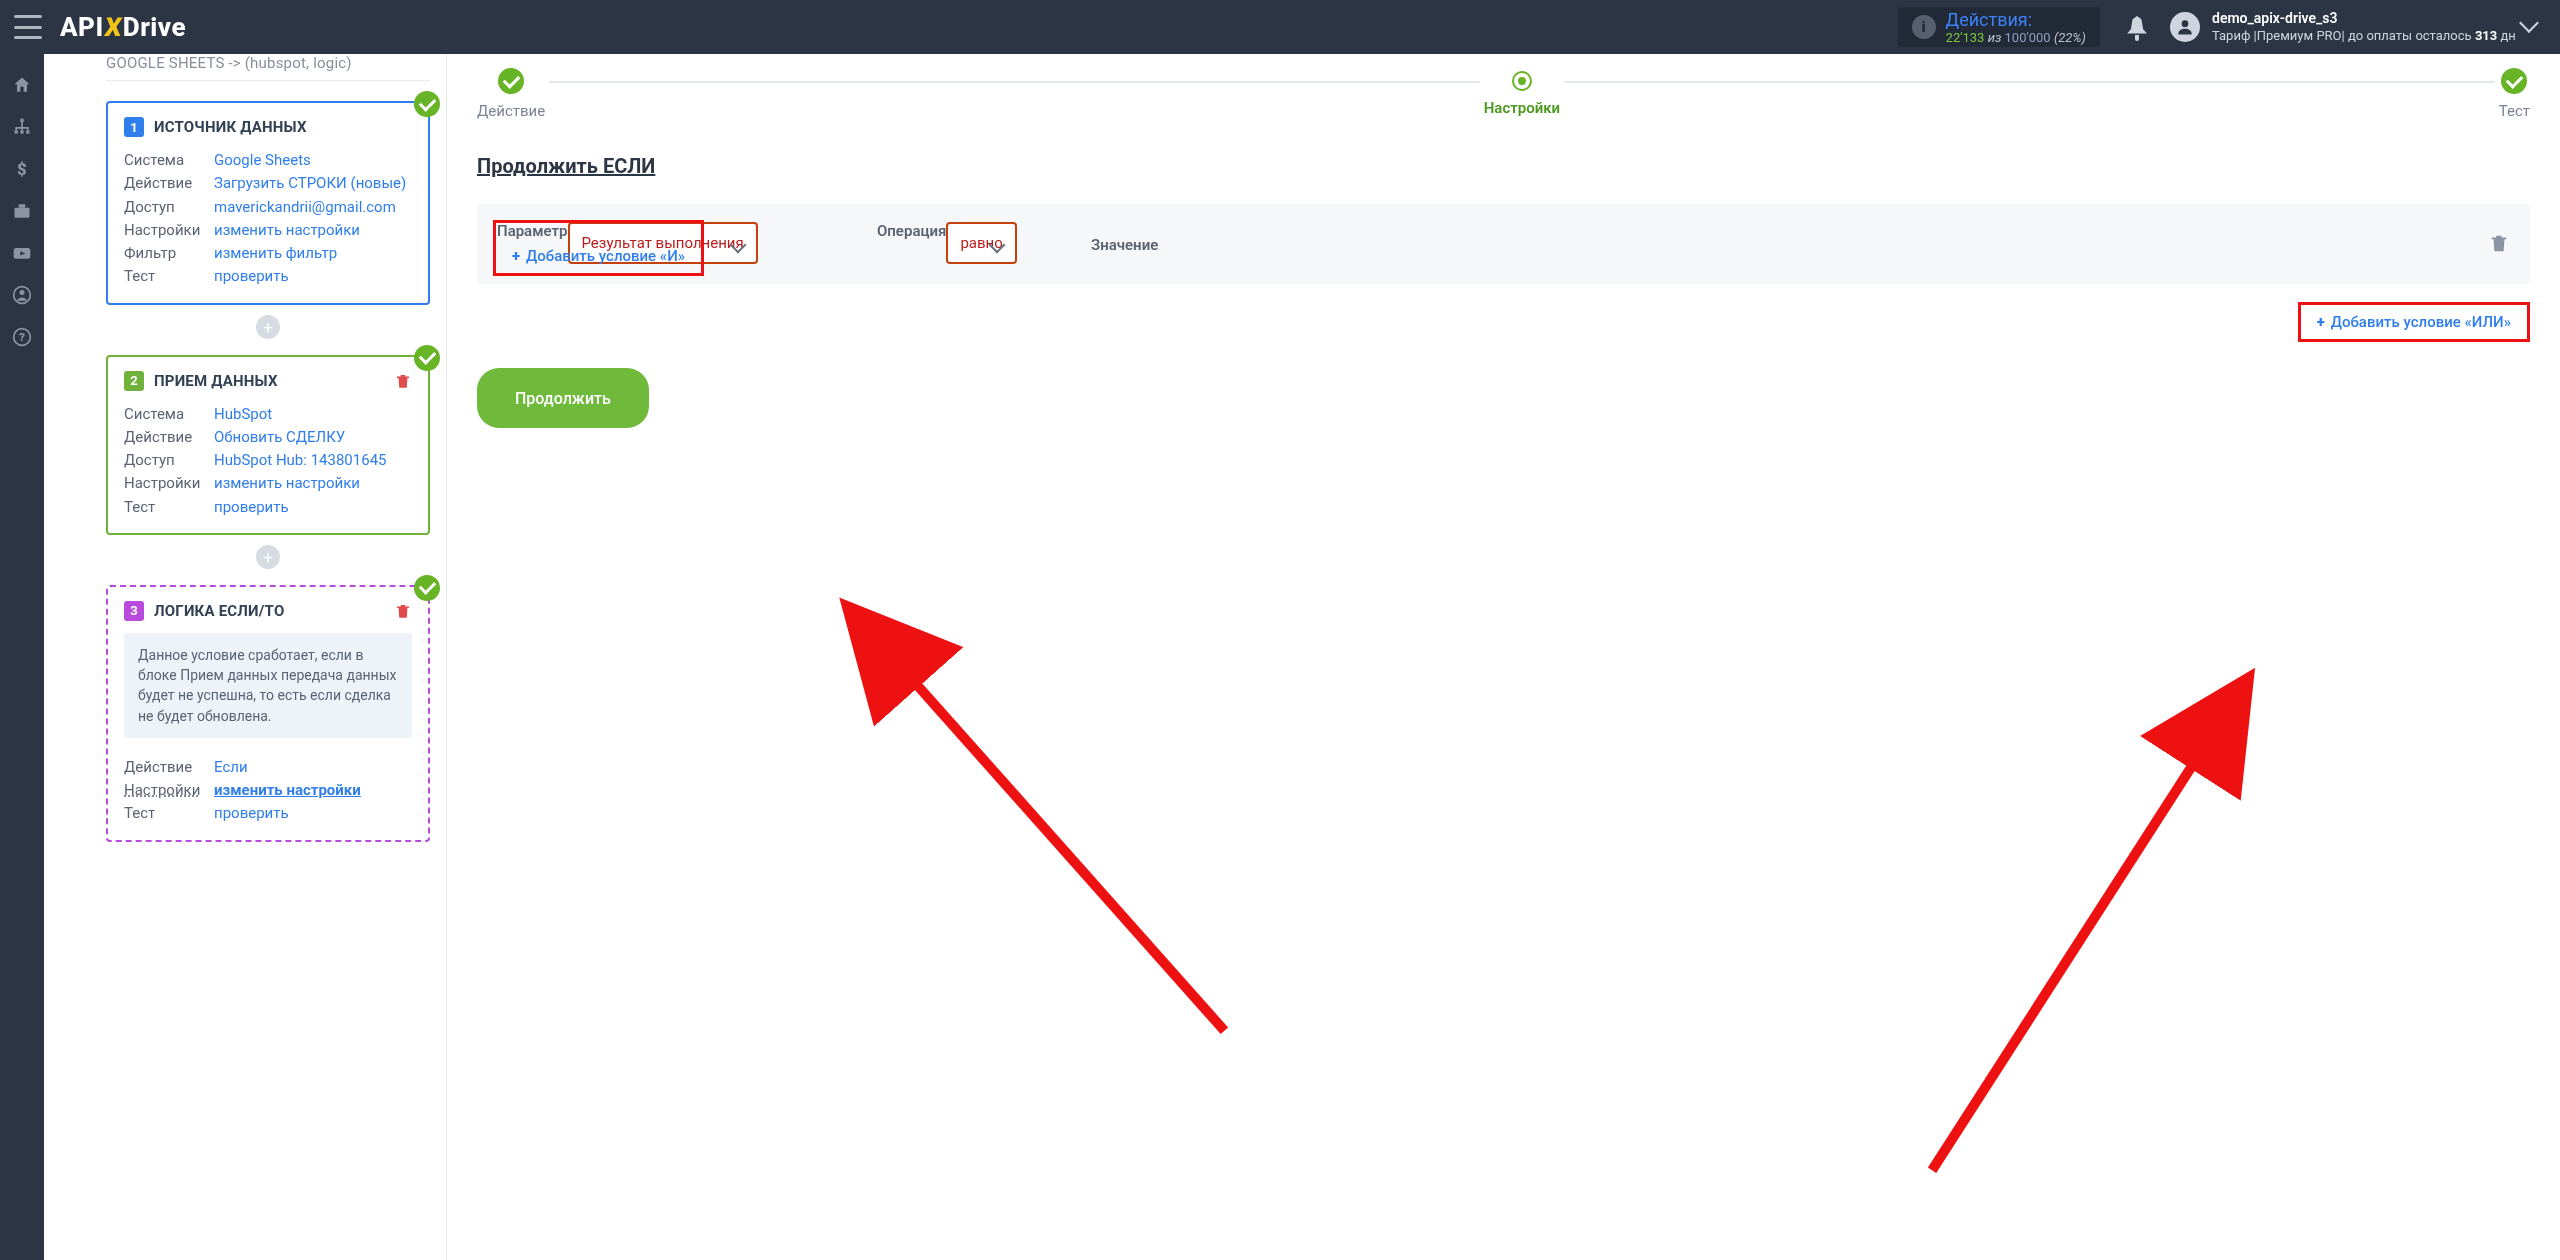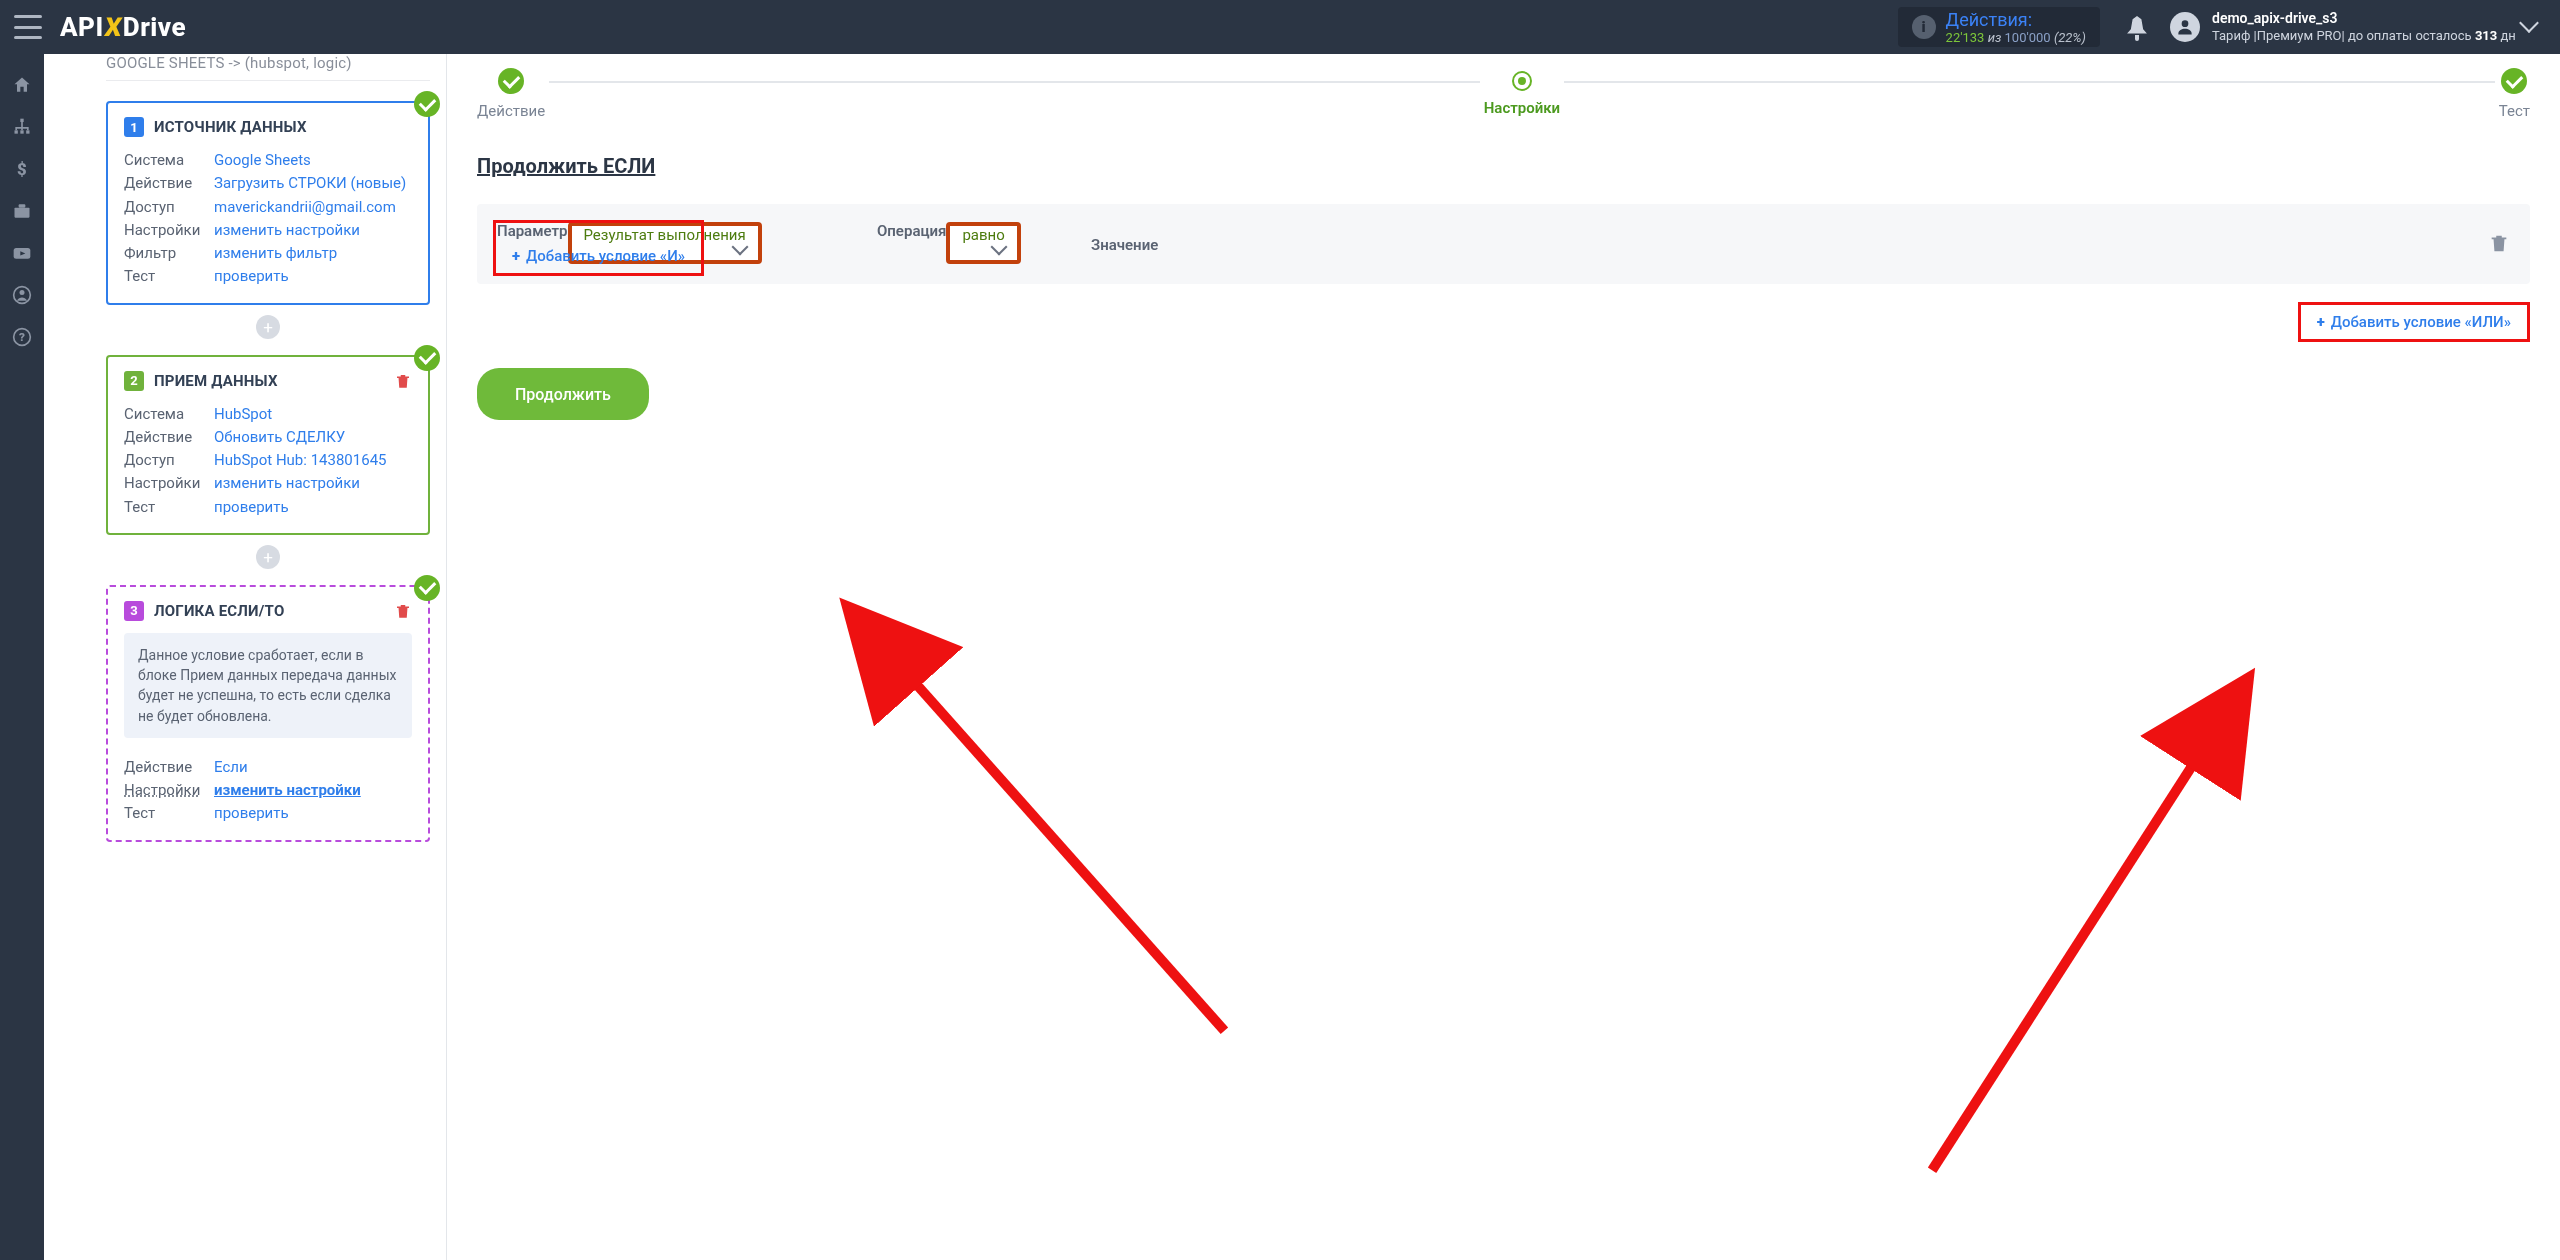--- a/index.html
+++ b/index.html
@@ -83,32 +83,32 @@
 .step.active .lbl{color:#4c9a1f;font-weight:600}
 .stepline{flex:1;height:2px;background:#e3e6ea;margin:0 4px;position:relative;top:-12px}
 .section-title{font-size:20px;font-weight:700;color:#2c3645;text-decoration:underline;margin-bottom:26px}
 .cond-block{background:#f6f7f9;border-radius:4px;padding:18px 20px 20px;position:relative}
 .cond-row{display:flex;gap:18px;align-items:flex-end}
 .col{display:flex;flex-direction:row}
 .col.param{flex:0 0 362px}
 .col.oper{flex:0 0 196px}
 .col.value{flex:0 0 352px}
 .col-lbl{font-size:15px;color:#5a6372;font-weight:600;margin-bottom:10px}
-.sel{height:42px;background:#fff;border:4px solid #c2410c;border-radius:4px;display:flex;align-items:flex-start;padding:0 12px;font-size:15px;color:#4d7c0f;position:relative;cursor:pointer}
+.sel{height:42px;background:#fff;border:2px solid #c2410c;border-radius:4px;display:flex;align-items:center;padding:0 12px;font-size:15px;color:#b91c1c;position:relative;cursor:pointer}
 .sel:after{content:"";position:absolute;right:12px;top:15px;width:10px;height:10px;border-right:2px solid #6b7280;border-bottom:2px solid #6b7280;transform:rotate(45deg)}
 .del-ico{width:22px;height:22px;margin-left:auto;align-self:flex-end;margin-bottom:10px;cursor:pointer}
 .del-ico svg{width:22px;height:22px;fill:#8a93a2}
 .add-and{display:inline-flex;align-items:center;gap:6px;color:#2f7eeb;font-size:15px;margin-top:16px;cursor:pointer;padding:6px 10px;font-weight:500}
 .add-and .pl{font-weight:900}
 .red-box{border:3px solid #e11;position:absolute}
 .red-box.rb-and{left:16px;bottom:8px;padding:2px 6px}
 .add-or-wrap{text-align:right;margin-top:18px}
 .add-or{display:inline-flex;align-items:center;gap:6px;color:#2f7eeb;font-size:15px;cursor:pointer;padding:6px 10px;font-weight:500}
 .red-box.rb-or{right:0;top:0;position:relative;display:inline-block}
-.btn-continue{background:#6fba3a;color:#fff;border:none;border-radius:22px;height:52px;padding:0 38px;font-size:16px;font-weight:500;cursor:pointer;margin-top:26px}
+.btn-continue{background:#6fba3a;color:#fff;border:none;border-radius:22px;height:60px;padding:0 38px;font-size:16px;font-weight:500;cursor:pointer;margin-top:26px}
 
 
 .arrows{position:absolute;inset:0;pointer-events:none}
 </style>
 </head>
 <body>
 
 <div class="app" style="transform: scale(1);">
 
   <div class="topbar">

